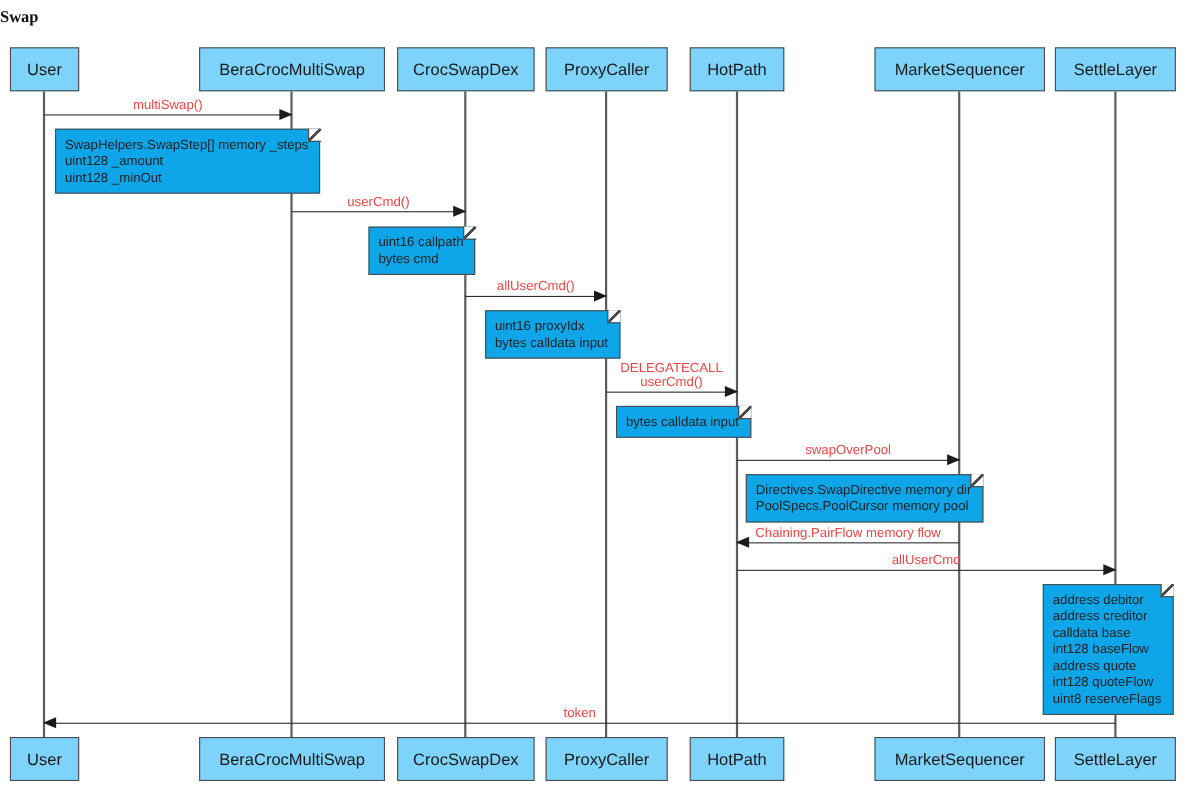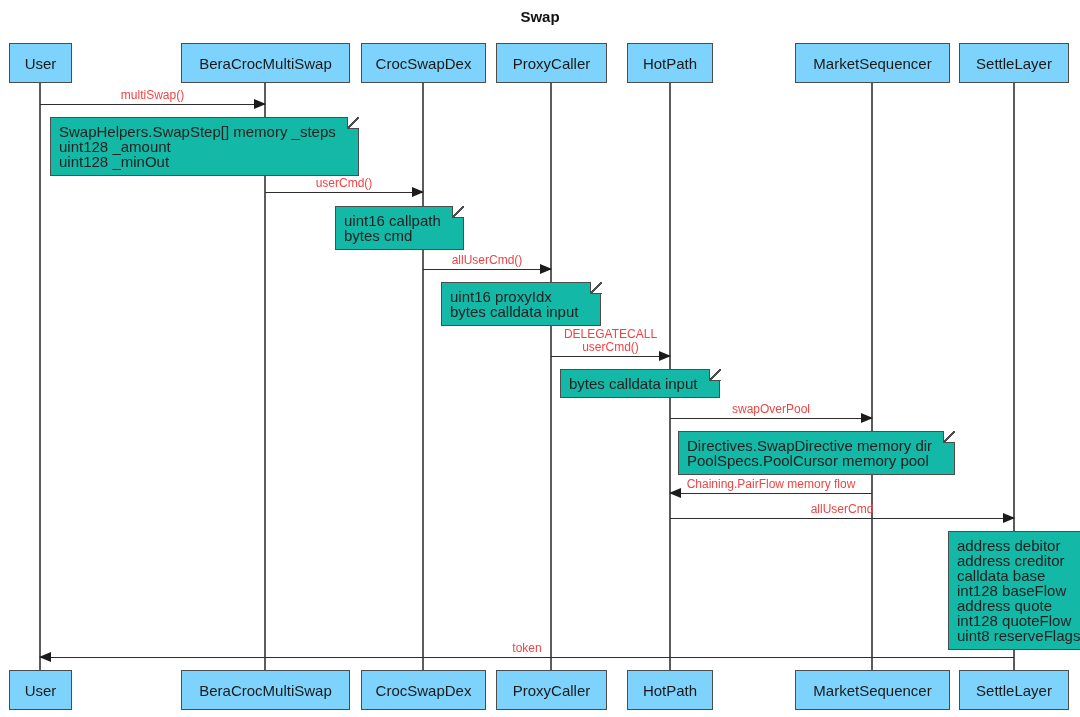--- a/index.html
+++ b/index.html
@@ -1,43 +1,43 @@
 <!DOCTYPE html>
 <html><head>
 <meta charset="utf-8">
 <style>
   html,body{margin:0;padding:0;background:#ffffff;}
   .canvas{
     position:relative;width:1080px;height:717px;background:#ffffff;
     font-family:"Liberation Sans",sans-serif;color:#1f1f1f;overflow:hidden;
   }
   .title{
-    position:absolute;top:8px;left:0;width:1080px;text-align:center;
-    font-size:15px;font-weight:bold;color:#111;
+    position:absolute;top:8px;left:0;width:1080px;
+    font-size:15px;font-weight:bold;color:#111;font-family:Liberation Serif, serif;
   }
   .lifeline{position:absolute;top:83px;height:588px;width:1.5px;background:#5c5c5c;}
   .pbox{
     position:absolute;height:40px;box-sizing:border-box;background:#7dd3fc;
     border:1.5px solid #4c4c4c;display:flex;align-items:center;justify-content:center;
     font-size:15px;color:#1a1a1a;z-index:5;
   }
   .pbox.top{top:43px;}
   .pbox.bottom{top:670px;}
   .msg{position:absolute;height:0;z-index:3;}
   .msg .lbl{
     position:absolute;left:0;width:100%;bottom:3px;text-align:center;
     font-size:12px;line-height:13px;white-space:nowrap;color:#ef4444;
   }
   .msg .line{position:absolute;left:0;top:-1px;width:100%;border-top:1.8px solid #2e2e2e;}
   .ah{position:absolute;width:0;height:0;top:-6px;}
   .ah.r{right:-1px;border-left:12px solid #1b1b1b;border-top:5px solid transparent;border-bottom:5px solid transparent;}
   .ah.l{left:-1px;border-right:12px solid #1b1b1b;border-top:5px solid transparent;border-bottom:5px solid transparent;}
   .note{
-    position:absolute;background:#14b8a6;border:1.2px solid #4c4c4c;
-    padding:6px 22px 6px 8px;font-size:15px;line-height:15px;
+    position:absolute;background:#0ea5e9;border:1.2px solid #4c4c4c;
+    padding:6px 10px 6px 8px;font-size:12px;line-height:15px;
     white-space:nowrap;color:#222;z-index:4;
   }
   .note .fold{
     position:absolute;top:-1.2px;right:-1.2px;width:11px;height:11px;
     border-left:1.2px solid #4c4c4c;border-bottom:1.2px solid #4c4c4c;
     background:linear-gradient(135deg,#ffffff 42%,#4c4c4c 42%,#4c4c4c 58%,#ffffff 58%);
   }
 </style>
 </head>
 <body>

